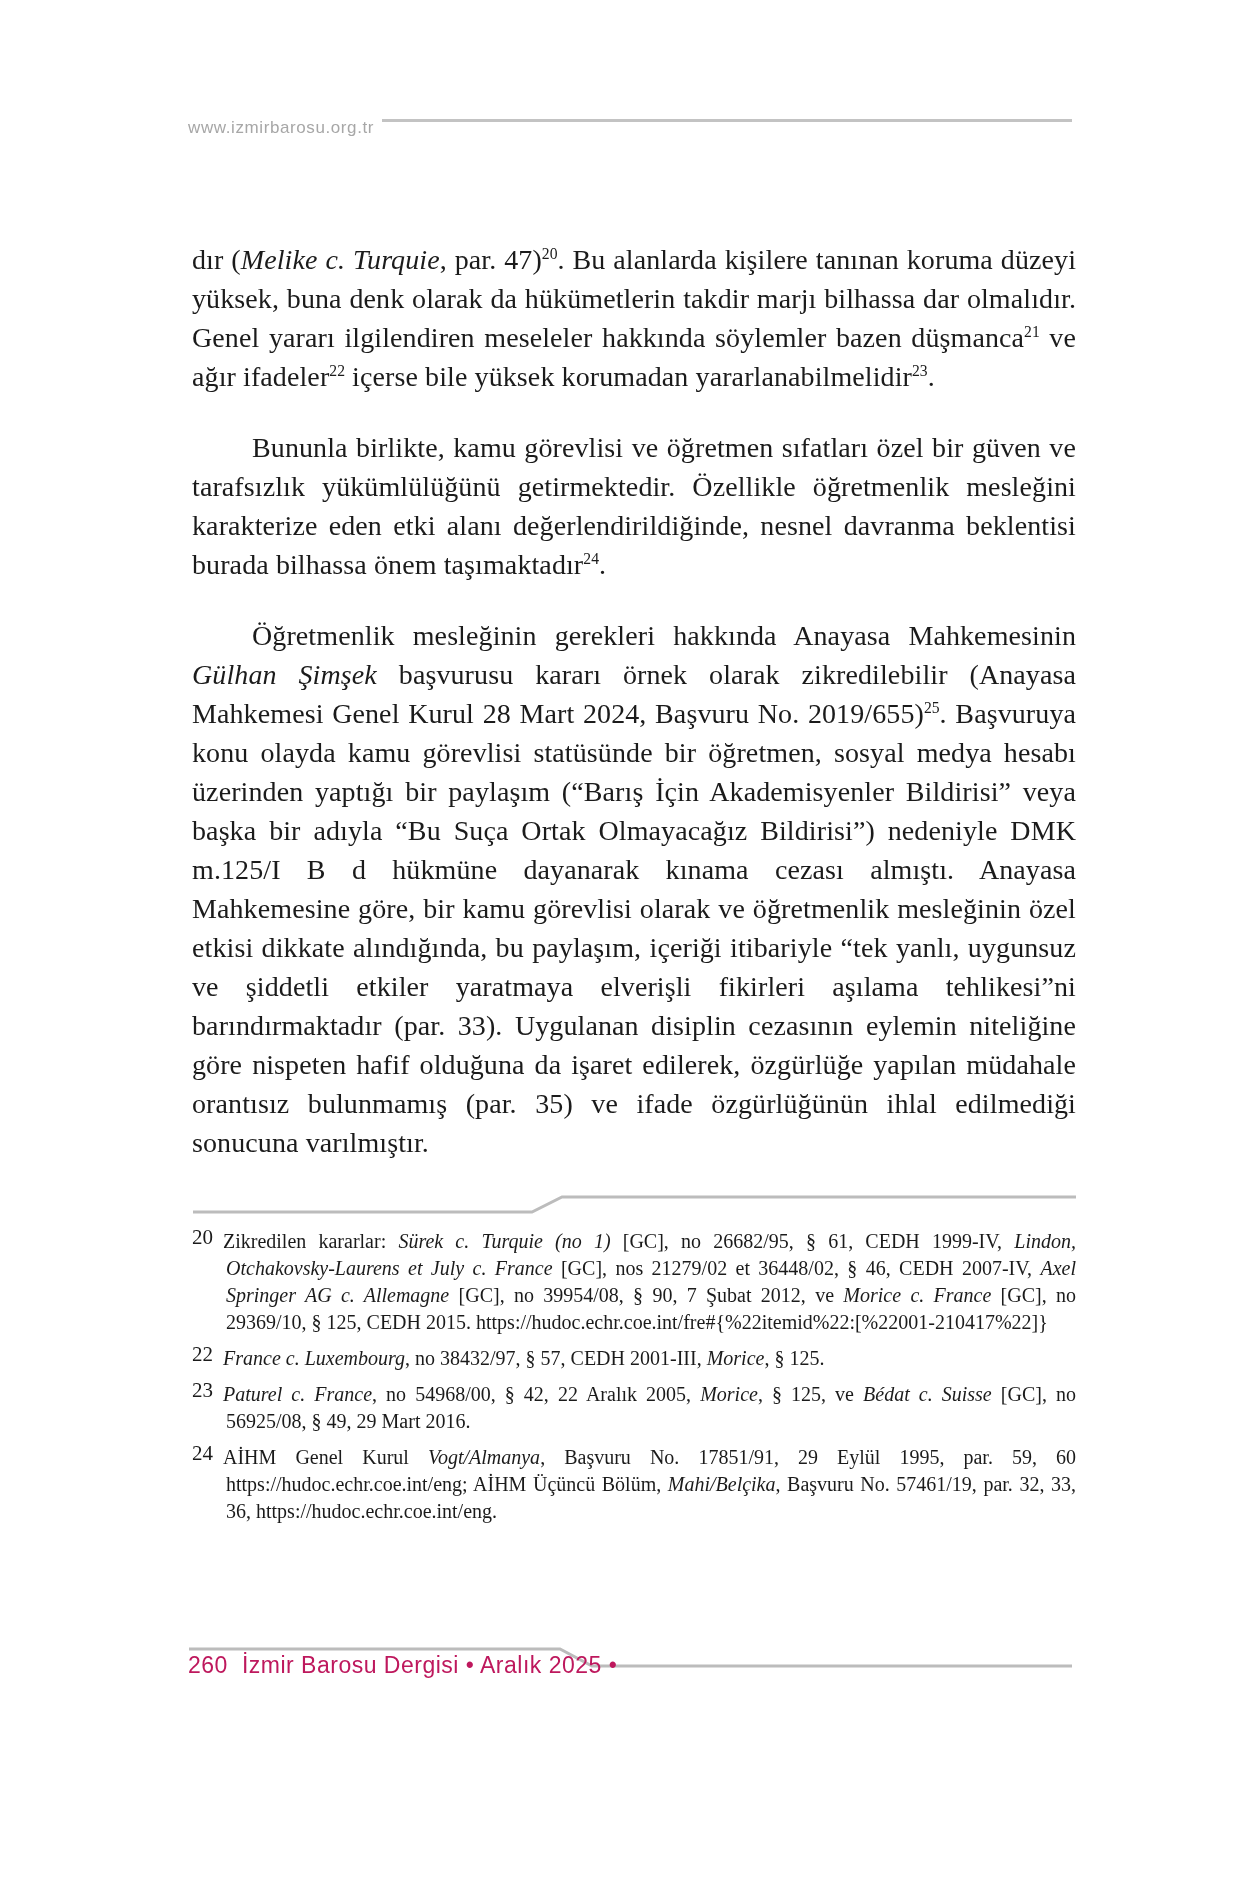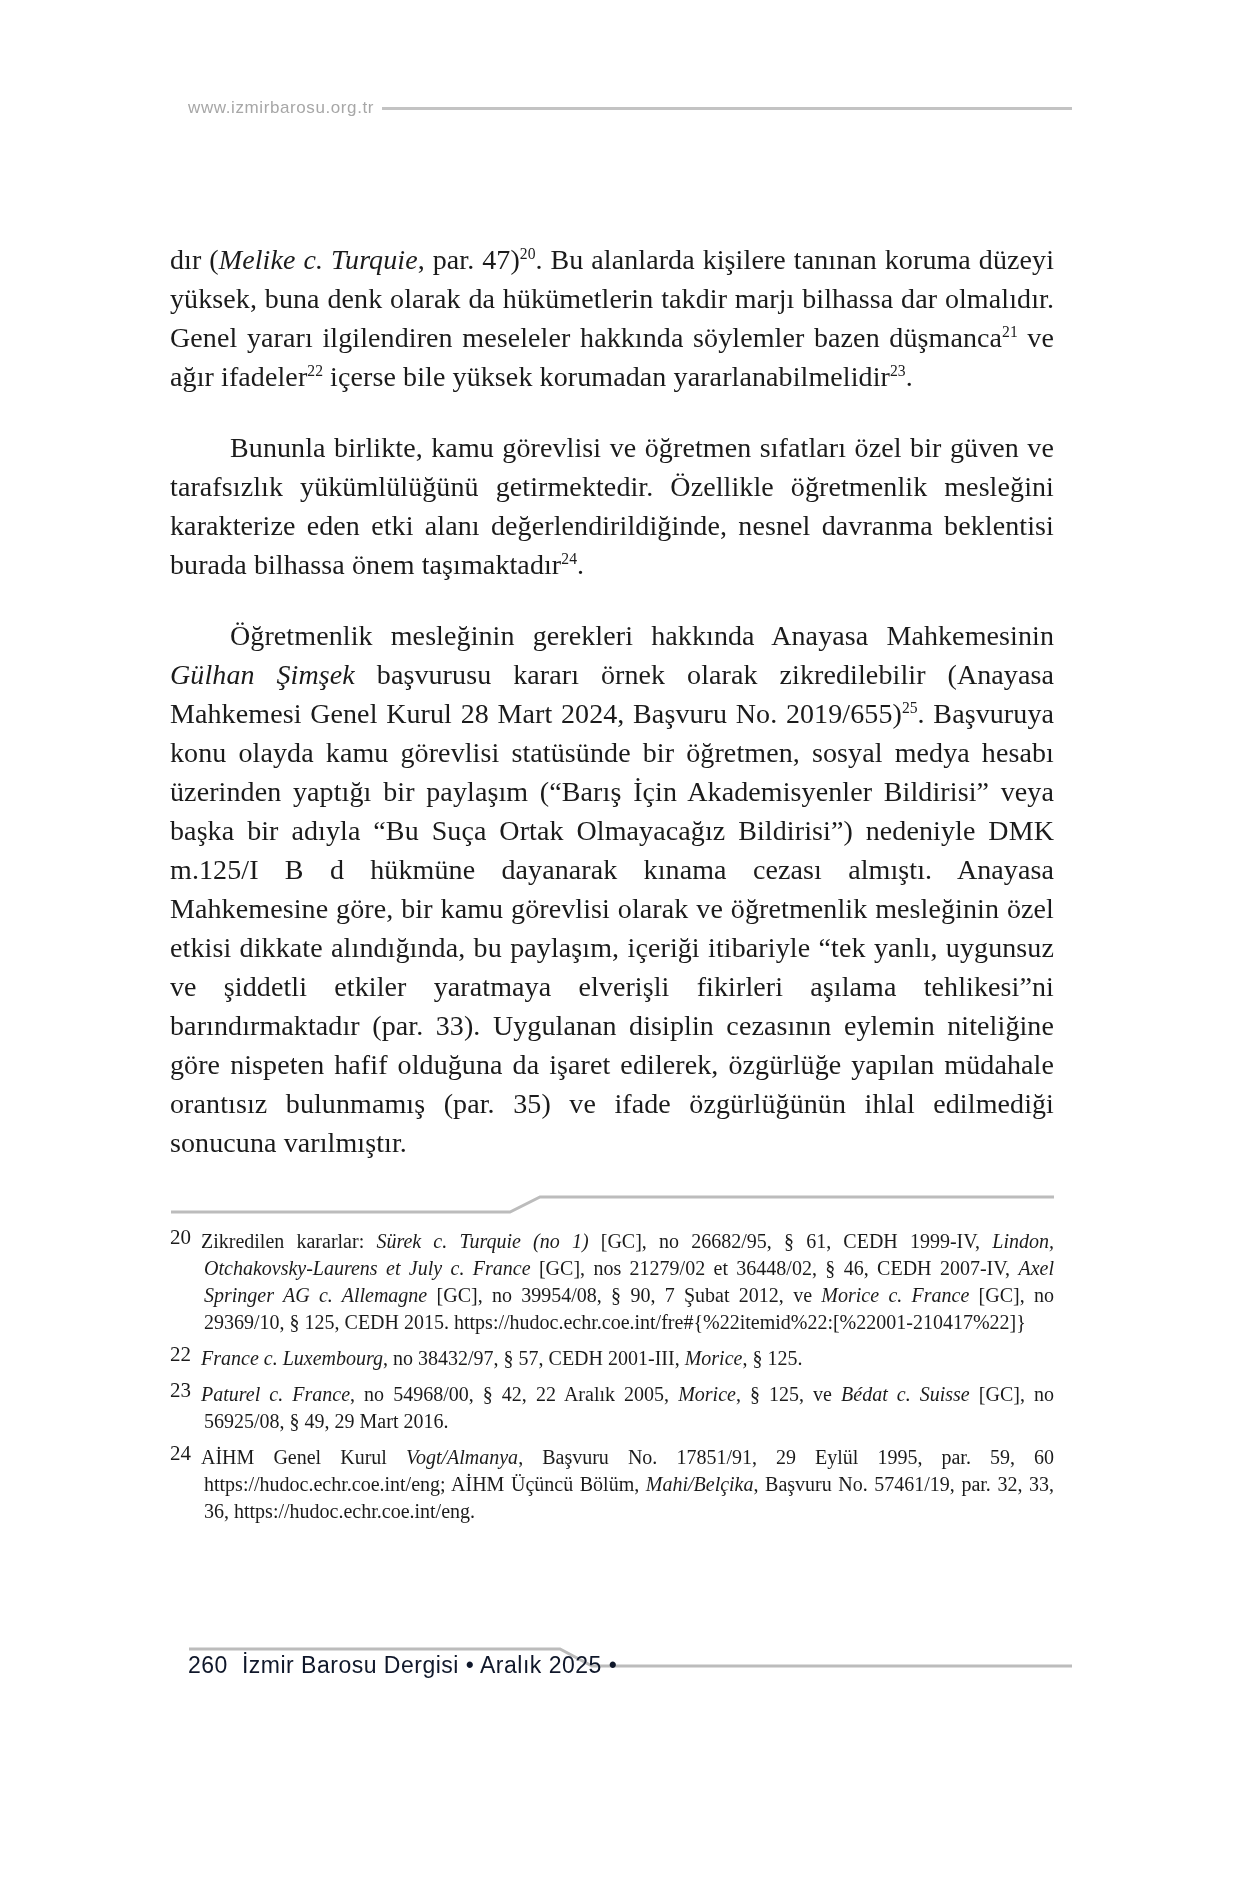--- a/index.html
+++ b/index.html
@@ -11,41 +11,41 @@
     margin: 0 auto;
     overflow: hidden;
     font-family: "Liberation Serif", serif;
     color: #1b1b1b;
   }
 
   
   .header {
     position: absolute;
     left: 188px;
-    top: 98px;
+    top: 118px;
     width: 884px;
     display: flex;
-    align-items: center;
+    align-items: flex-start;
     font-family: "Liberation Sans", sans-serif;
     font-size: 17px;
     letter-spacing: 0.6px;
     color: #a7a7a7;
   }
   .header-rule {
     flex: 1;
     height: 3px;
     background: #c3c3c3;
     margin-left: 8px;
     margin-top: 1px;
   }
 
   
   .main {
     position: absolute;
-    left: 170px;
+    left: 192px;
     top: 240px;
     width: 884px;
   }
   .para {
     margin: 0 0 32px 0;
     font-size: 28px;
     line-height: 39px;
     text-align: justify;
     letter-spacing: 0.1px;
   }
@@ -81,21 +81,21 @@
 
   
   .footer-rule { position: absolute; left: 188px; top: 1644px; display: block; }
   .footer {
     position: absolute;
     left: 188px;
     top: 1652px;
     font-family: "Liberation Sans", sans-serif;
     font-size: 23px;
     letter-spacing: 0.5px;
-    color: #0f172a;
+    color: #be185d;
     white-space: nowrap;
   }
   .footer .page-num { margin-right: 14px; }
 </style>
 </head>
 <body>
 
 <div class="page">
 
   <div class="header">

